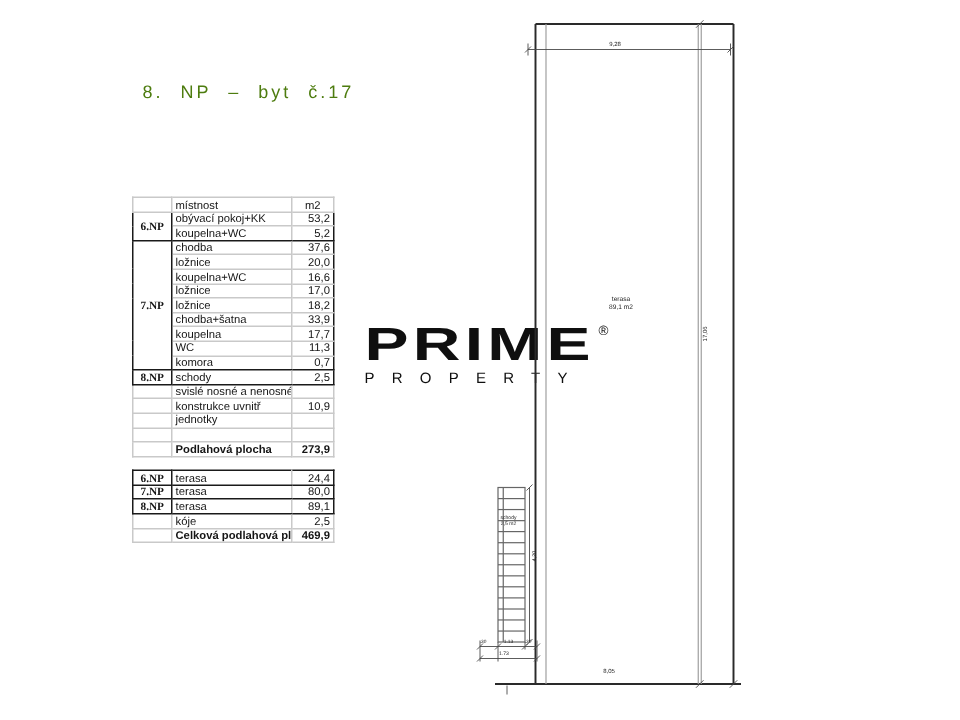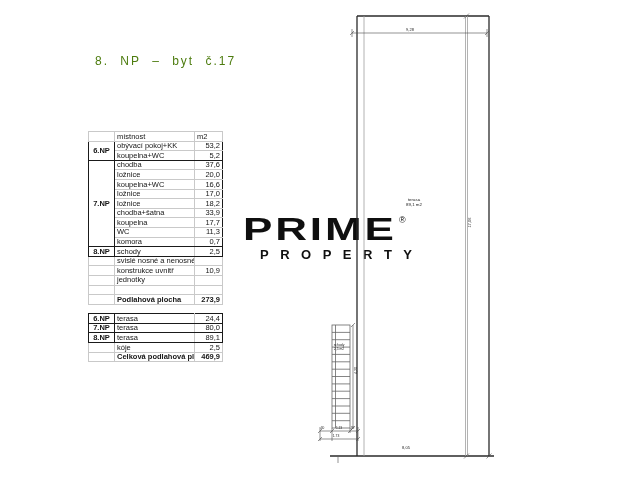--- a/index.html
+++ b/index.html
@@ -17,40 +17,40 @@
   
   #areas-table {
     position:absolute; left:88px; top:131px; width:134px;
     border-collapse:collapse; table-layout:fixed;
     font-size:7.5px; line-height:1; color:#151515;border-radius:18px;
   }
   #areas-table td {
     border:1px solid #c9c9c9; height:8.6px; padding:0 2px;
     overflow:hidden; white-space:nowrap;
   }
-  #areas-table td.floor { text-align:center; font-weight:bold; }
+  #areas-table td.floor { text-align:center; font-weight:bold;font-family:Liberation Serif, serif; }
   #areas-table td.area  { text-align:right; }
-  #areas-table td.hdr-r { text-align:left; }
+  #areas-table td.hdr-r { text-align:center; }
   .b { font-weight:bold;margin-left:28px; }
   .hv-t { border-top:1.5px solid #1a1a1a !important; }
   .hv-b { border-bottom:1.5px solid #1a1a1a !important; }
   .hv-l { border-left:1.5px solid #1a1a1a !important; }
   .hv-r { border-right:1.5px solid #1a1a1a !important; }
   .spacer-row td { border:none !important; height:7px; }
 
   
   #prime-logo { position:absolute; left:243px; top:215px; width:172px; height:50px; z-index:1; }
   #logo-brand {
     font-size:31px; font-weight:bold; line-height:30px; color:#0f0f0f;
     letter-spacing:2px; transform:scaleX(1.42); transform-origin:left center; white-space:nowrap;
   }
   #logo-reg { position:absolute; left:156px; top:0px; font-size:9px; color:#0f0f0f; }
   #logo-sub {
-    margin-top:2px; font-size:13px; font-weight:bold; color:#0f0f0f;
-    letter-spacing:11.5px; white-space:nowrap;margin-left:17px;
+    margin-top:2px; font-size:10px; font-weight:normal; color:#0f0f0f;
+    letter-spacing:11.5px; white-space:nowrap;
   }
 
   
   #floorplan { position:absolute; left:310px; top:0; width:200px; height:478px; z-index:2; pointer-events:none; }
   #floorplan svg { position:absolute; left:0; top:0; }
   .tiny {
     position:absolute; font-size:8px; color:#222; text-align:center; line-height:1.15; white-space:nowrap;
   }
   #dim-top-label    { left:80px;  top:25px;  width:40px; transform:scale(0.5); }
   #dim-right-label  { left:142px; top:218px; width:36px; transform:rotate(-90deg) scale(0.5); }

